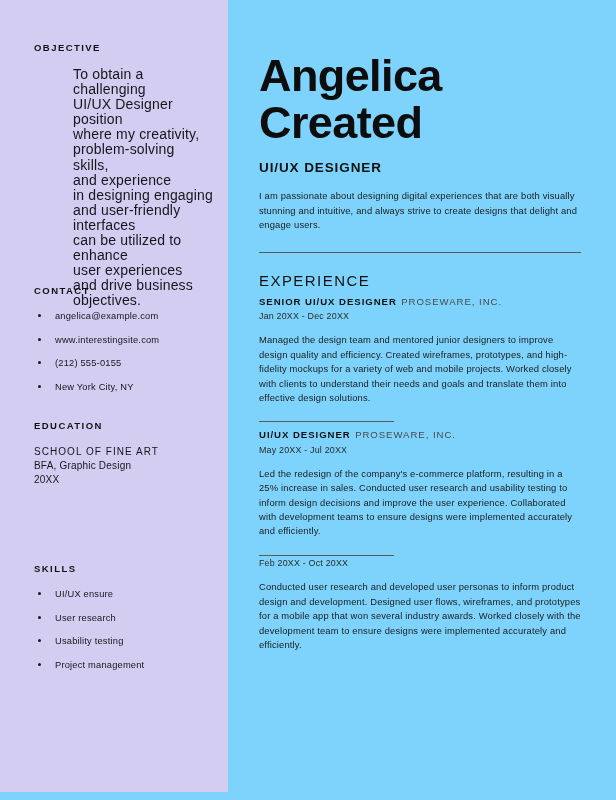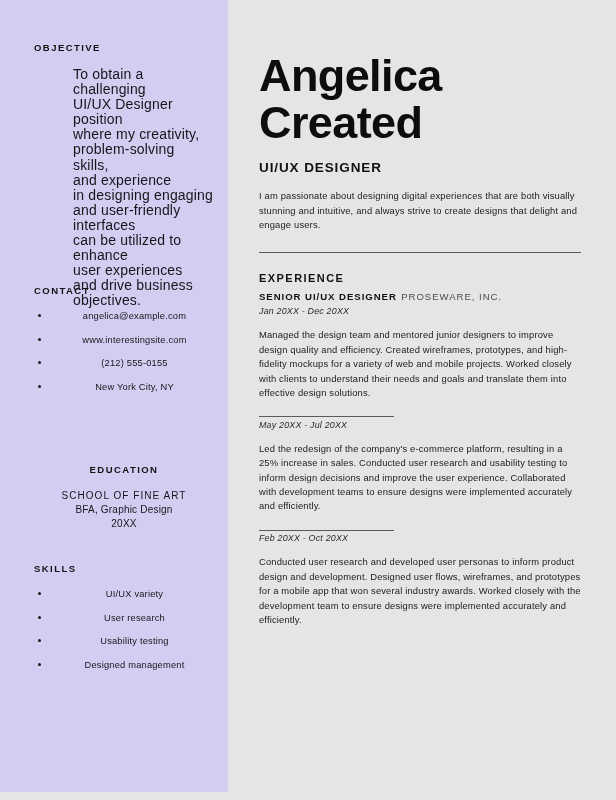--- a/index.html
+++ b/index.html
@@ -10,21 +10,21 @@
     width: 616px;
     height: 800px;
     background: #fdfefb;
     font-family: "Liberation Sans", sans-serif;
     overflow: hidden;
   }
   .page {
     position: relative;
     width: 616px;
     height: 800px;
-    background: #e5e5e5;
+    background: #7dd3fc;
   }
 
   
   .sidebar {
     position: absolute;
     left: 0;
     top: 0;
     width: 228px;
     height: 792px;
     background: #d3cdf2;
@@ -63,21 +63,20 @@
     display: block;
   }
   .edu-line {
     display: block;
     letter-spacing: 0.2px;
   }
   ul.side-list {
     list-style: none;
     margin: 0;
     padding: 0;
-    text-align: center;
   }
   ul.side-list li {
     position: relative;
     font-size: 9.3px;
     line-height: 12px;
     color: #16161a;
     padding-left: 21px;
     margin-bottom: 11.5px;
     letter-spacing: 0.2px;
   }
@@ -129,22 +128,22 @@
     width: 322px;
   }
   .rule-short {
     height: 0;
     border: 0;
     border-top: 1.4px solid #5b5b5b;
     margin: 0;
     width: 135px;
   }
   .exp-heading {
-    font-size: 11px;
-    font-weight: bold;
+    font-size: 15px;
+    font-weight: normal;
     letter-spacing: 1.45px;
     color: #121212;
     margin: 19px 0 0 0;
   }
   .exp-entry {
     margin-top: 2px;
   }
   .exp-role {
     font-size: 9.6px;
     font-weight: bold;
@@ -157,21 +156,20 @@
     font-weight: normal;
     letter-spacing: 0.95px;
     color: #4a4a4a;
     display: inline;
   }
   .exp-dates {
     font-size: 8.9px;
     color: #2a2a2a;
     letter-spacing: 0.2px;
     margin: 2.5px 0 0 0;
-    font-style: italic;
   }
   .exp-desc {
     font-size: 9.4px;
     line-height: 14.4px;
     color: #1b1b1b;
     letter-spacing: 0.16px;
     margin: 12px 0 0 0;
   }
   .divider-wrap {
     margin-top: 16px;
@@ -202,36 +200,36 @@
     <section class="side-section" style="top:285px;">
       <h2 class="side-heading">CONTACT</h2>
       <ul class="side-list">
         <li><span class="bullet"></span><span>angelica@example.com</span></li>
         <li><span class="bullet"></span><span>www.interestingsite.com</span></li>
         <li><span class="bullet"></span><span>(212) 555-0155</span></li>
         <li><span class="bullet"></span><span>New York City, NY</span></li>
       </ul>
     </section>
 
-    <section class="side-section" style="top:464px;text-align:center;">
+    <section class="side-section" style="top:420px;">
       <h2 class="side-heading">EDUCATION</h2>
       <div class="edu-block">
         <span class="edu-school">SCHOOL OF FINE ART</span>
         <span class="edu-line">BFA, Graphic Design</span>
         <span class="edu-line">20XX</span>
       </div>
     </section>
 
     <section class="side-section" style="top:563px;">
       <h2 class="side-heading">SKILLS</h2>
       <ul class="side-list">
-        <li><span class="bullet"></span><span>UI/UX variety</span></li>
+        <li><span class="bullet"></span><span>UI/UX ensure</span></li>
         <li><span class="bullet"></span><span>User research</span></li>
         <li><span class="bullet"></span><span>Usability testing</span></li>
-        <li><span class="bullet"></span><span>Designed management</span></li>
+        <li><span class="bullet"></span><span>Project management</span></li>
       </ul>
     </section>
 
   </aside>
 
   <main class="main">
 
     <h1 class="name">
       <span>Angelica</span><br>
       <span>Created</span>
@@ -252,20 +250,24 @@
       </div>
       <p class="exp-dates">Jan 20XX - Dec 20XX</p>
       <p class="exp-desc">Managed the design team and mentored junior designers to improve design quality and efficiency. Created wireframes, prototypes, and high-fidelity mockups for a variety of web and mobile projects. Worked closely with clients to understand their needs and goals and translate them into effective design solutions.</p>
     </div>
 
     <div class="divider-wrap">
       <hr class="rule-short">
     </div>
 
     <div class="exp-entry">
+      <div>
+        <span class="exp-role">UI/UX DESIGNER</span>
+        <span class="exp-company">PROSEWARE, INC.</span>
+      </div>
       <p class="exp-dates">May 20XX - Jul 20XX</p>
       <p class="exp-desc">Led the redesign of the company's e-commerce platform, resulting in a 25% increase in sales. Conducted user research and usability testing to inform design decisions and improve the user experience. Collaborated with development teams to ensure designs were implemented accurately and efficiently.</p>
     </div>
 
     <div class="divider-wrap">
       <hr class="rule-short">
     </div>
 
     <div class="exp-entry">
       <p class="exp-dates">Feb 20XX - Oct 20XX</p>

